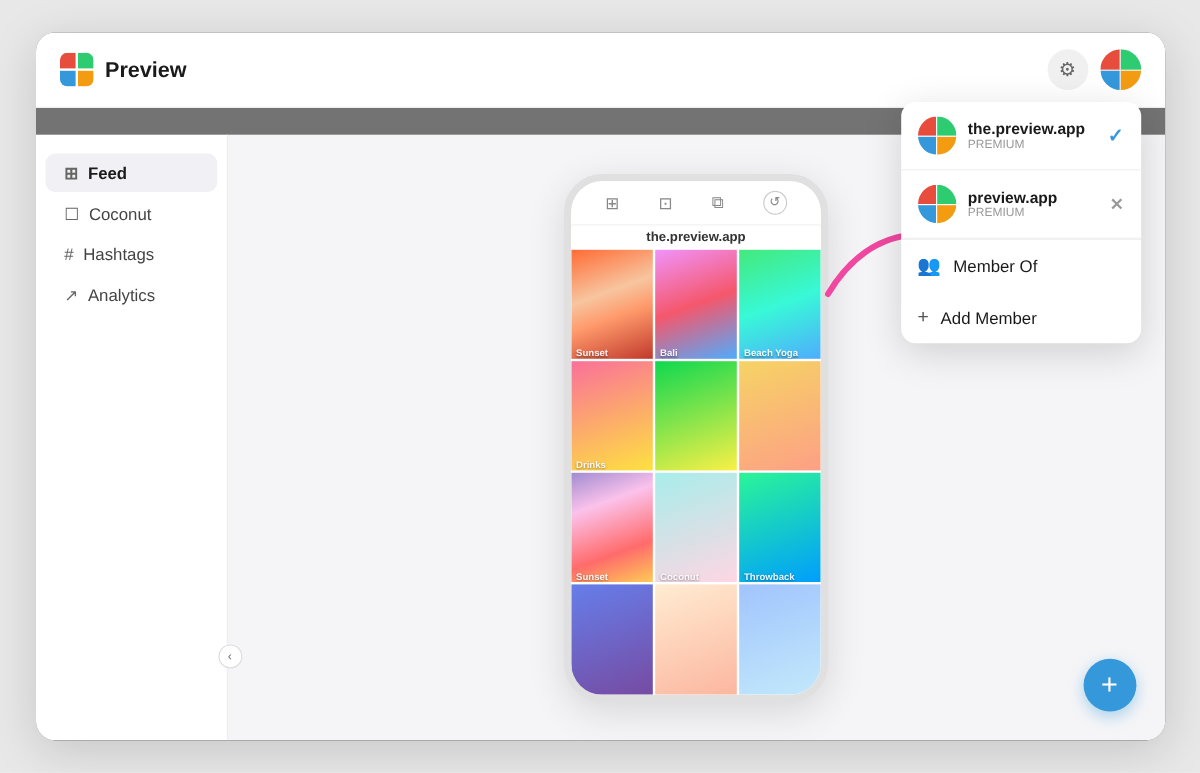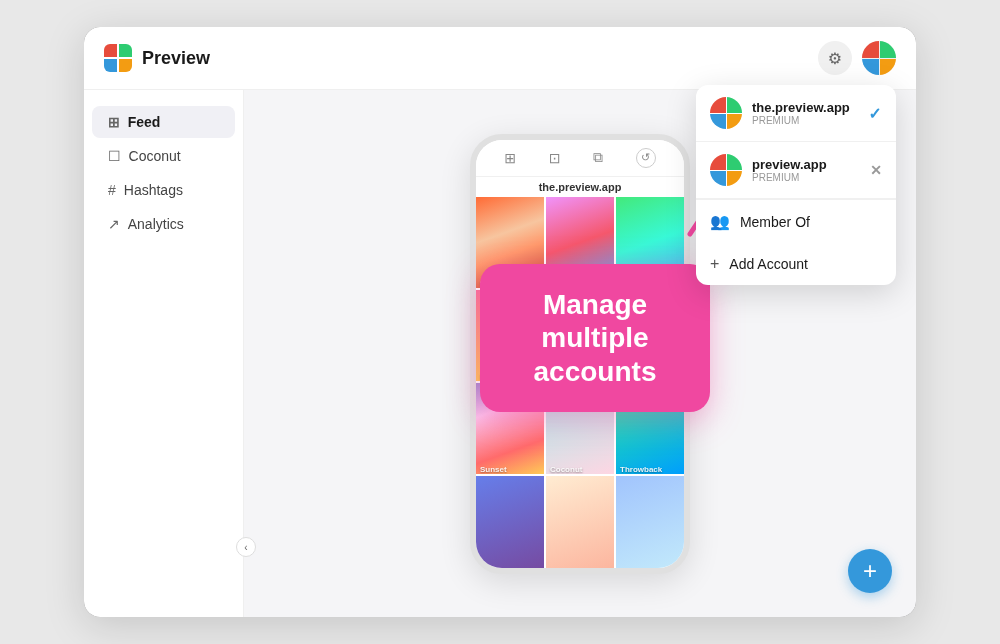--- a/index.html
+++ b/index.html
@@ -8,29 +8,30 @@
       height: 644px;
       background: #e8e8e8;
       font-family: -apple-system, BlinkMacSystemFont, 'Segoe UI', sans-serif;
       overflow: hidden;
       display: flex;
       align-items: center;
       justify-content: center;
     }
 
     .app-window {
-      width: 832px;
+      width: 941px;
       height: 590px;
       background: #737373;
       border-radius: 16px;
       box-shadow: 0 8px 40px rgba(0,0,0,0.15);
       display: flex;
       flex-direction: column;
       overflow: hidden;
       position: relative;
+      gap: 22px;
     }
 
     
     .header {
       display: flex;
       align-items: center;
       justify-content: space-between;
       padding: 14px 20px;
       background: #fff;
       border-bottom: 1px solid #efefef;
@@ -458,21 +459,21 @@
           </div>
           <span class="account-close">✕</span>
         </div>
         <div class="dropdown-divider"></div>
         <div class="dropdown-item">
           <span class="dropdown-item-icon">👥</span>
           <span>Member Of</span>
         </div>
         <div class="dropdown-item">
           <span class="dropdown-item-icon">+</span>
-          <span>Add Account</span>
+          <span>Add Member</span>
         </div>
       </div>
     </div>
   </div>
 
   <div class="main">
 
     <div class="sidebar">
       <div class="sidebar-nav">
         <div class="sidebar-item active">
@@ -553,21 +554,18 @@
             </div>
           </div>
         </div>
 
         <div class="arrow-container">
           <svg class="pink-arrow" viewBox="0 0 120 80" fill="none">
             <path d="M10 70 Q40 20 90 20 L80 10 M90 20 L80 30" stroke="#f048a0" stroke-width="5" stroke-linecap="round" stroke-linejoin="round" fill="none"></path>
           </svg>
         </div>
 
-        <div class="callout-box">
-          <div class="callout-text">Manage multiple accounts</div>
-        </div>
       </div>
 
       <button class="fab">+</button>
     </div>
   </div>
 </div>
 
 </body></html>

